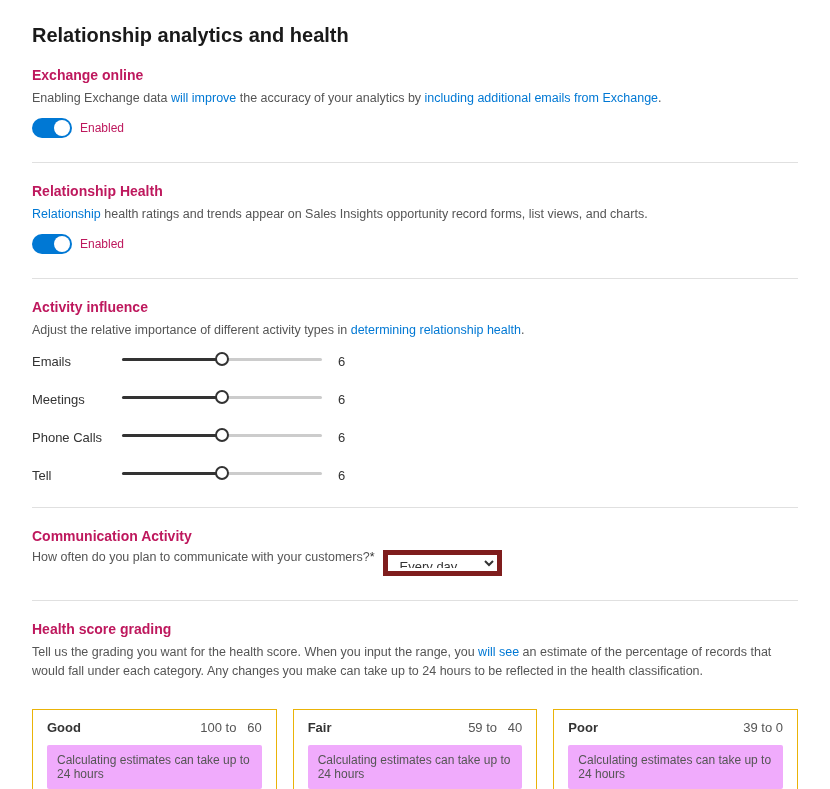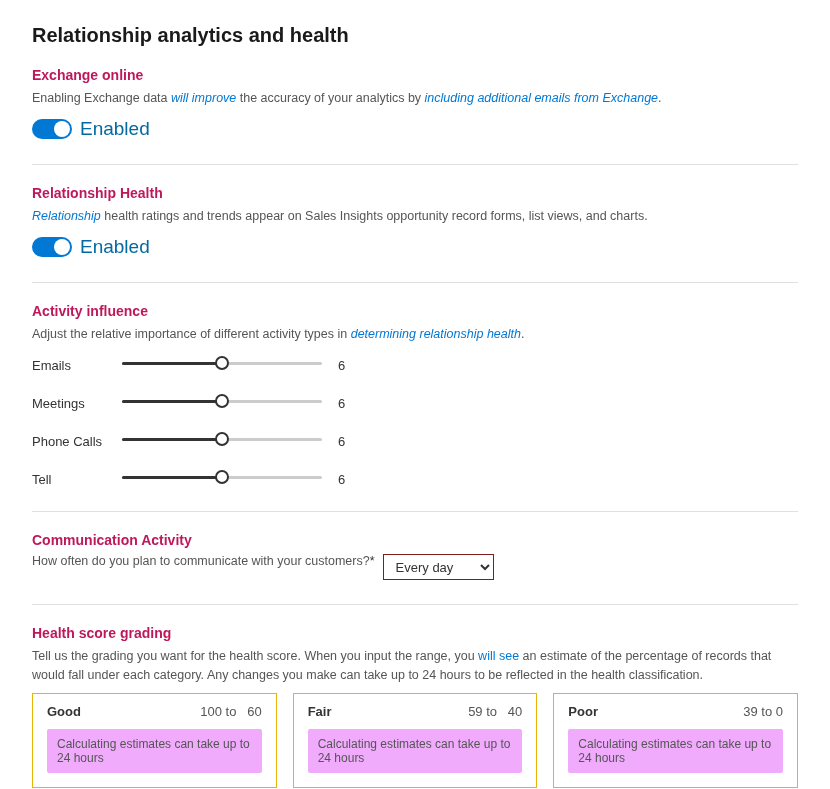--- a/index.html
+++ b/index.html
@@ -28,21 +28,20 @@
     }
     .description {
       font-size: 12.5px;
       color: #555;
       margin-bottom: 10px;
       line-height: 1.5;
     }
     .description a, .description span.link {
       color: #0078d4;
       text-decoration: none;
-      font-style: italic;
     }
     
     .toggle-row {
       display: flex;
       align-items: center;
       gap: 8px;
       margin-bottom: 4px;
     }
     .toggle {
       position: relative;
@@ -60,22 +59,22 @@
     .toggle-thumb {
       position: absolute;
       top: 2px;
       left: 22px;
       width: 16px;
       height: 16px;
       background: #fff;
       border-radius: 50%;
     }
     .toggle-label {
-      font-size: 19px;
-      color: #0369a1;
+      font-size: 12px;
+      color: #be185d;
     }
     hr.divider {
       border: none;
       border-top: 1px solid #e0e0e0;
       margin: 20px 0;
     }
     
     .slider-section { margin-bottom: 8px; }
     .slider-row {
       display: flex;
@@ -130,35 +129,35 @@
     .freq-row {
       display: flex;
       gap: 8px;
       margin-top: 6px;
     }
     .freq-label {
       font-size: 12.5px;
       color: #555;
     }
     .freq-select {
-      border: 1px solid #7f1d1d;
+      border: 5px solid #7f1d1d;
       padding: 3px 8px;
       font-size: 13px;
       color: #333;
       background: #fff;
       min-width: 100px;
       height: 26px;
       cursor: pointer;
     }
     
     .grading-description {
       font-size: 12.5px;
       color: #555;
       line-height: 1.5;
-      margin-bottom: 8px;
+      margin-bottom: 28px;
     }
     .grading-description span.link {
       color: #0078d4;
     }
     .grade-cards {
       display: flex;
       gap: 16px;
     }
     .grade-card {
       flex: 1;

